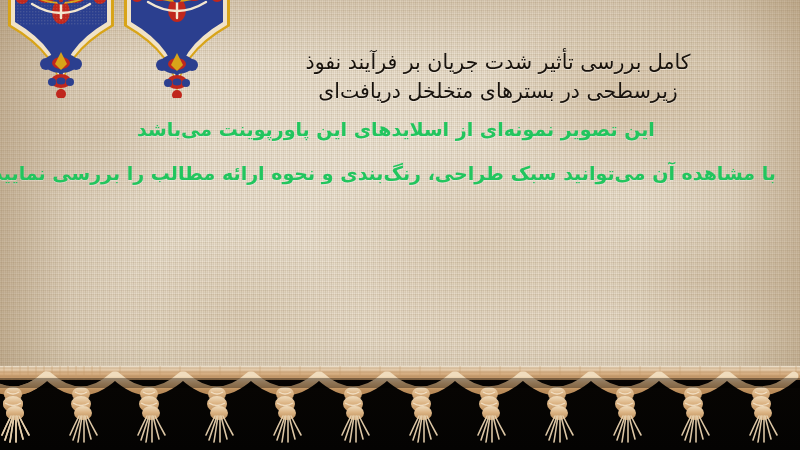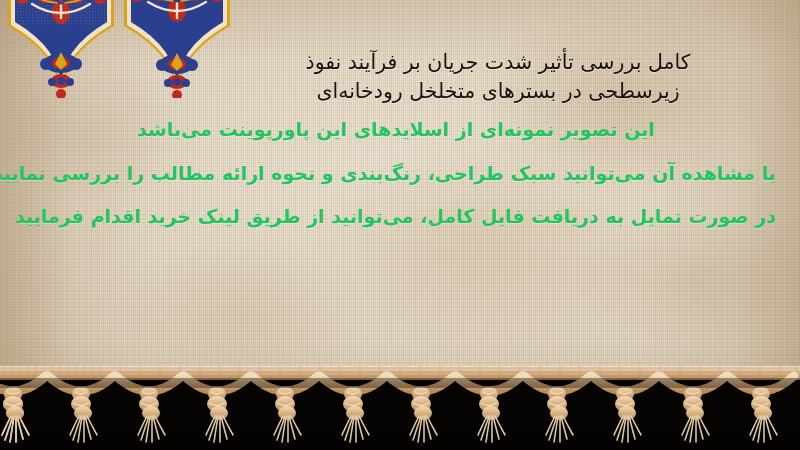--- a/index.html
+++ b/index.html
@@ -253,27 +253,26 @@
           <ellipse cx="50" cy="135" rx="4" ry="4" fill="#2b3f8f"></ellipse>
           <ellipse cx="68" cy="135" rx="4" ry="4" fill="#2b3f8f"></ellipse>
           <ellipse cx="59" cy="147" rx="5" ry="5" fill="#c0271d"></ellipse>
         </g>
       </svg>
     </div>
   </div>
 
   <div class="title-block">
     <span class="ln">کامل بررسی تأثیر شدت جریان بر فرآیند نفوذ</span>
-    <span class="ln">زیرسطحی در بسترهای متخلخل رودخانه‌ای</span>
+    <span class="ln">زیرسطحی در بسترهای متخلخل دریافت‌ای</span>
   </div>
 
   <div class="body-block">
     <span class="ln l1">این تصویر نمونه‌ای از اسلایدهای این پاورپوینت می‌باشد</span>
     <span class="ln">با مشاهده آن می‌توانید سبک طراحی، رنگ‌بندی و نحوه ارائه مطالب را بررسی نمایید</span>
-    <span class="ln">در صورت تمایل به دریافت فایل کامل، می‌توانید از طریق لینک خرید اقدام فرمایید</span>
   </div>
 
   <div class="fringe-zone">
     <div class="fringe-black"></div>
 
     <svg class="fringe-svg" viewBox="0 0 800 100" preserveAspectRatio="none" xmlns="http://www.w3.org/2000/svg">
       <defs>
         <linearGradient id="tan" x1="0" y1="0" x2="0" y2="1">
           <stop offset="0%" stop-color="#f0dcbd"></stop>
           <stop offset="45%" stop-color="#dcb484"></stop>

